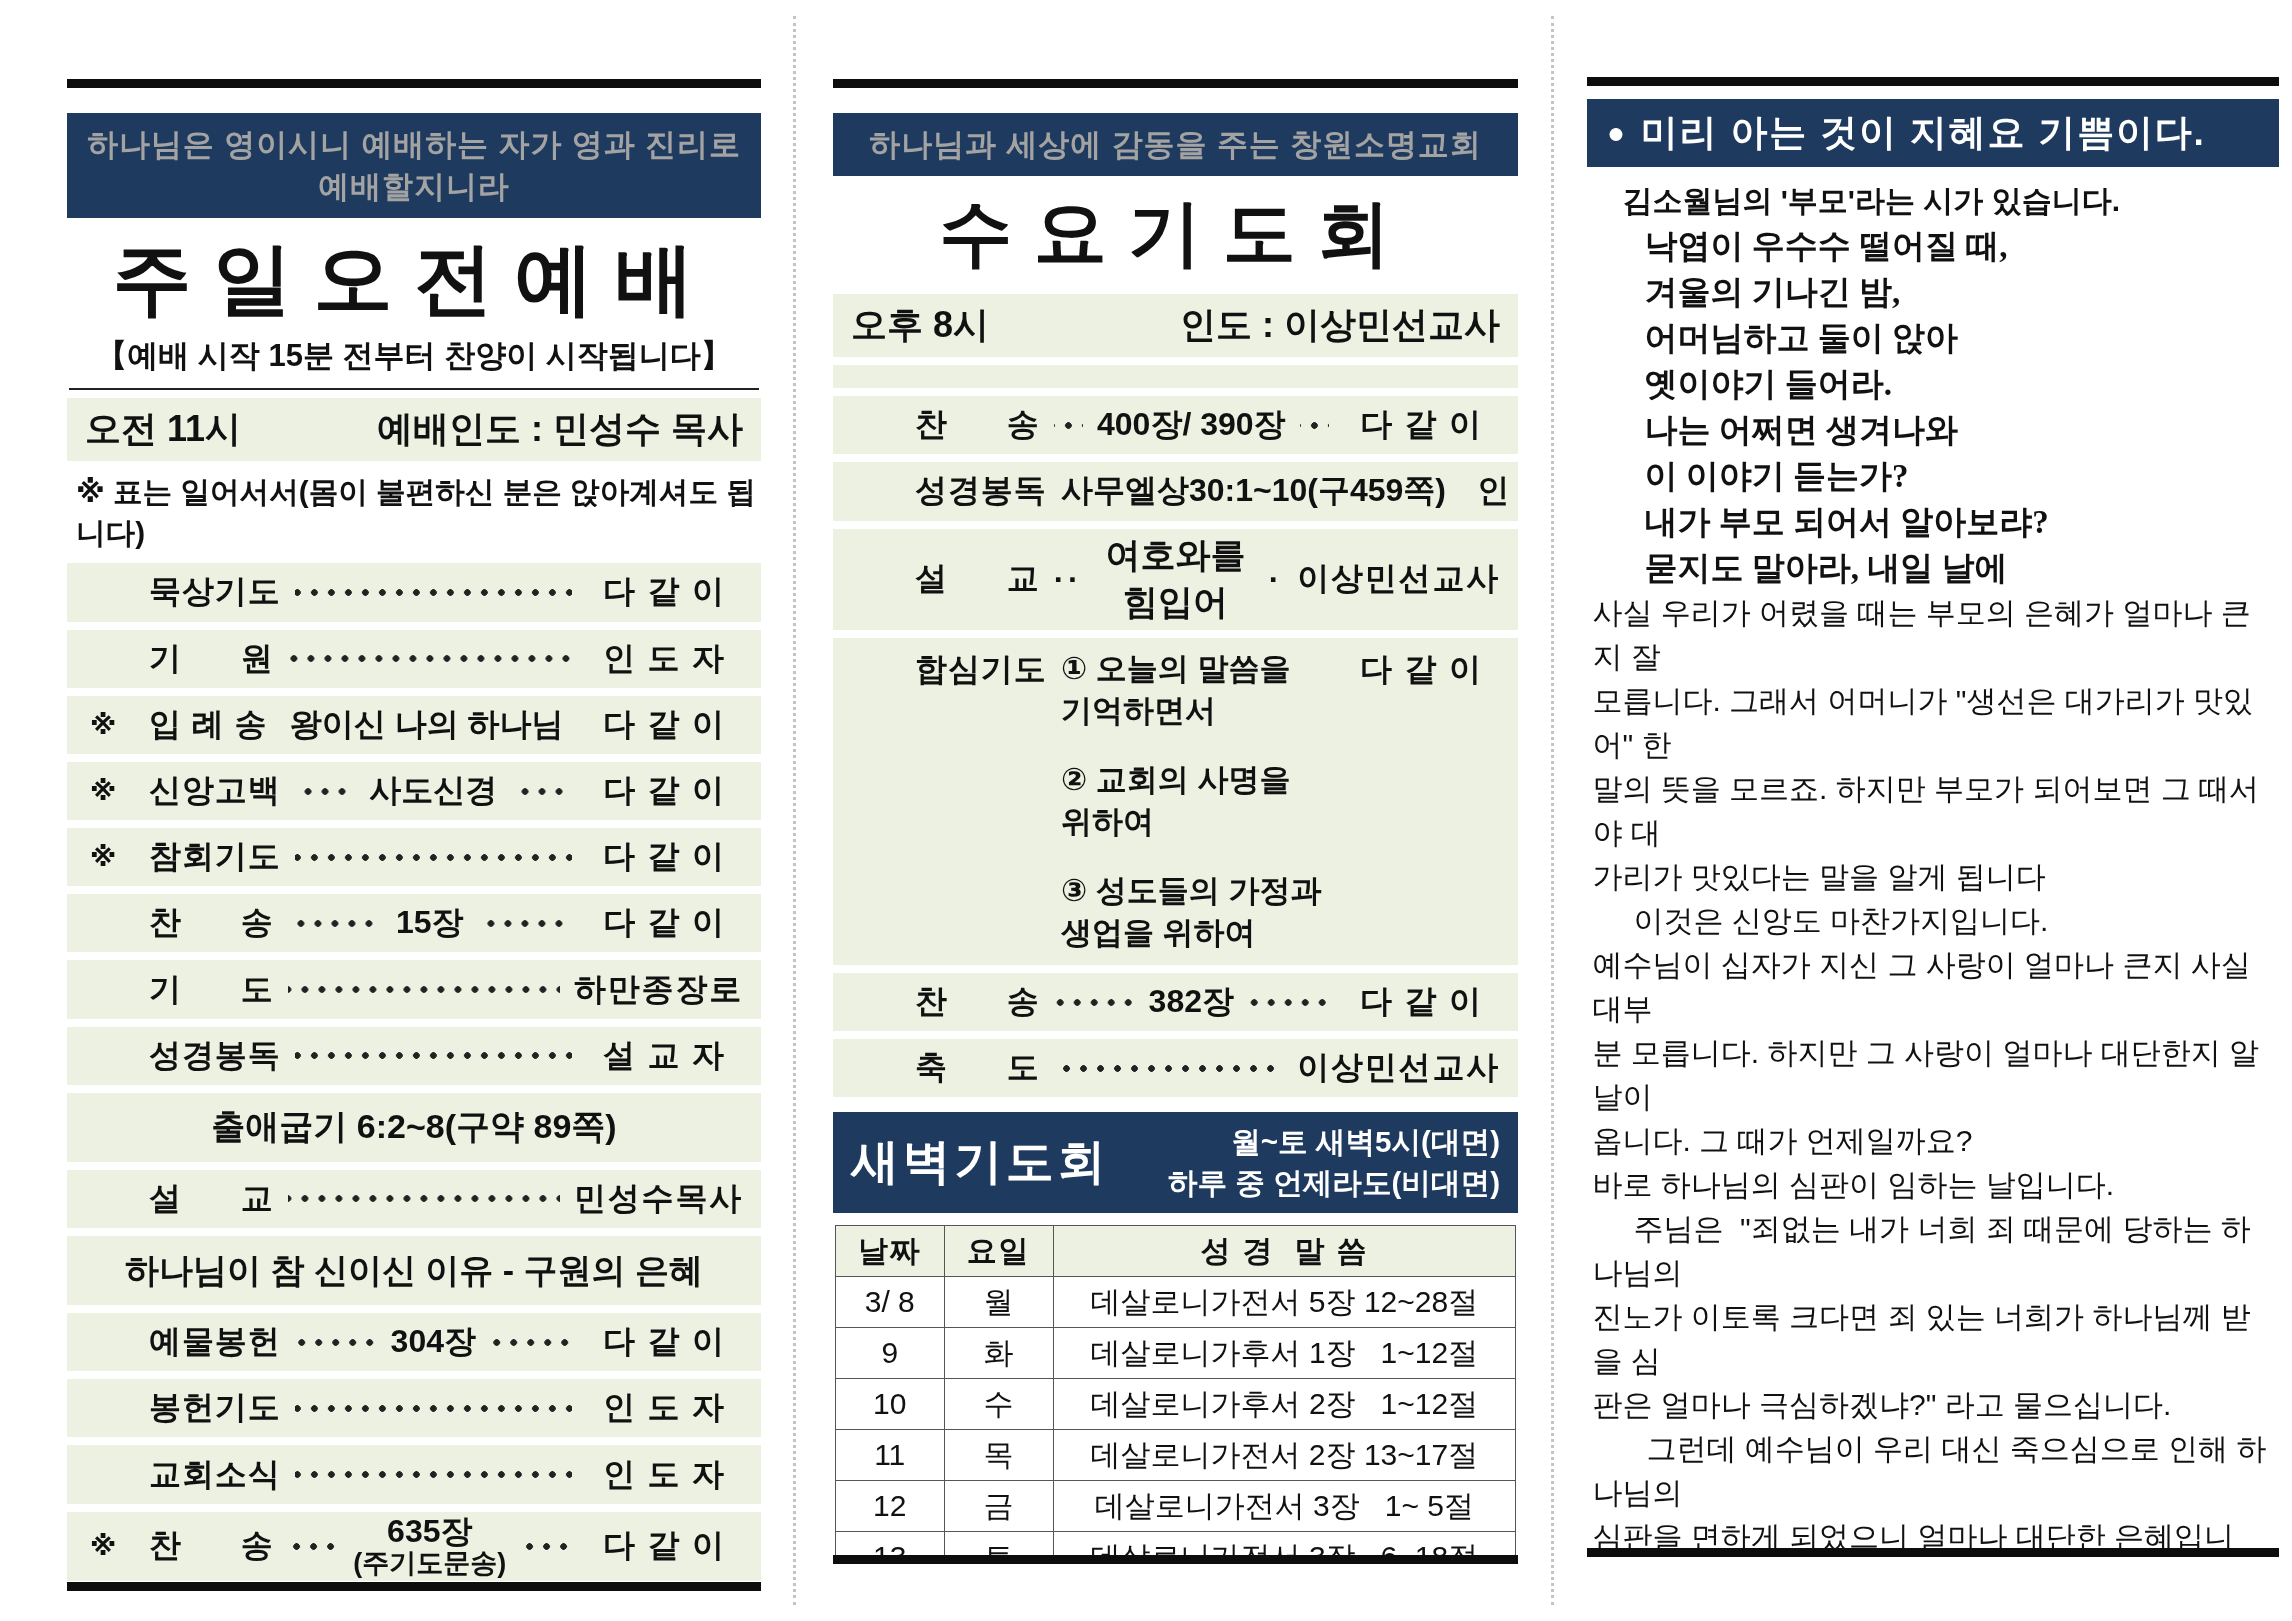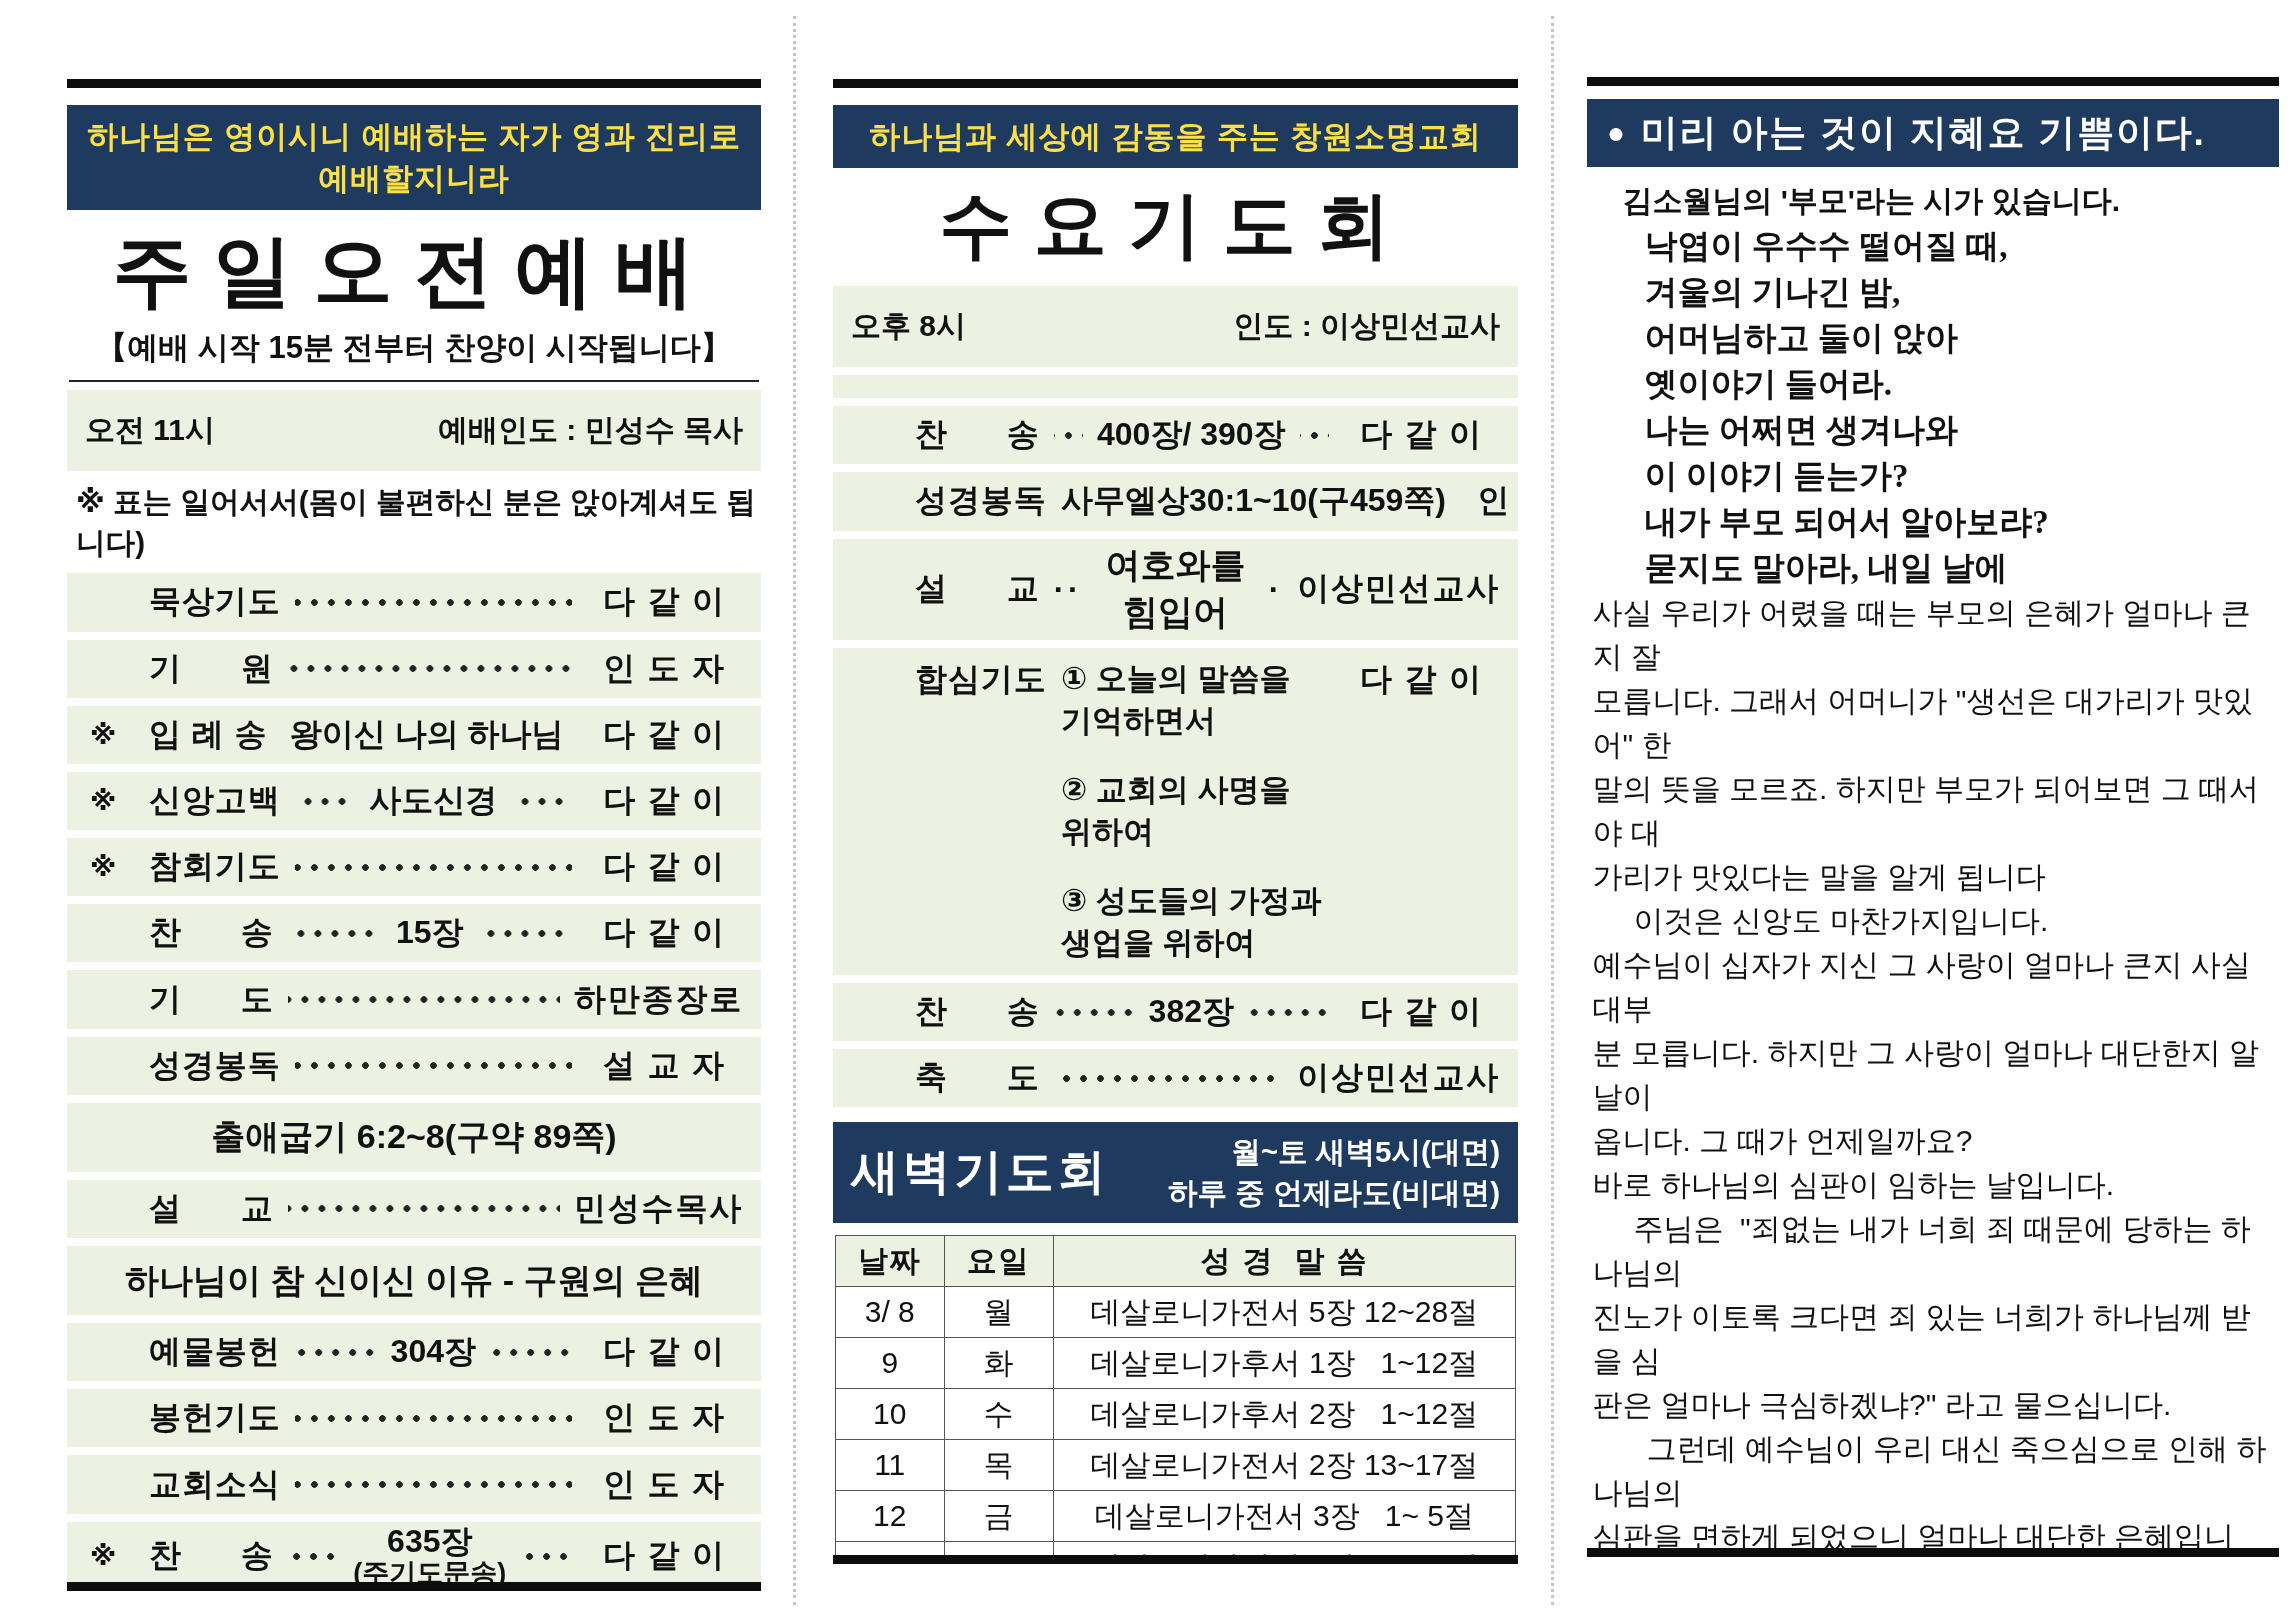--- a/index.html
+++ b/index.html
@@ -11,42 +11,42 @@
     font-family:"Liberation Sans","DejaVu Sans",sans-serif;color:var(--ink);
     overflow:hidden;
   }
   .fold{position:absolute;top:16px;bottom:16px;width:0;border-left:3.6px dotted #c4c4c4;}
   .panel{position:absolute;border-top:9px solid #0d0d0d;border-bottom:9px solid #0d0d0d;
     display:flex;flex-direction:column;overflow:hidden;background:#fff;}
   #panel-left  {left:67px;  top:79px; width:694px; height:1494px;}
   #panel-mid   {left:833px; top:79px; width:685px; height:1467px;}
   #panel-right {left:1587px;top:77px; width:692px; height:1462px;}
 
-  .banner{background:var(--navy);color:#fde047;font-weight:700;text-align:center;
-    font-size:31px;letter-spacing:0.9px;padding:10.7px 7.2px;margin-top:17px;}
+  .banner{background:var(--navy);color:#a3a3a3;font-weight:700;text-align:center;
+    font-size:31px;letter-spacing:0.9px;padding:10.7px 7.2px;margin-top:25px;}
   .big-title{font-size:79px;font-weight:800;text-align:center;letter-spacing:21.5px;
     margin:9px 0 1.8px 0;white-space:nowrap;}
   .subtitle{font-size:31px;font-weight:700;text-align:center;margin:0 0 10.7px 0;}
   .rule{border-top:2.7px solid #222;margin:0 1.8px;}
 
   .rows{display:flex;flex-direction:column;gap:8px;margin-top:8px;}
   .row{background:var(--green);display:flex;align-items:center;min-height:51px;
     padding:3.6px 18px 3.6px 82px;position:relative;font-size:32px;font-weight:600;gap:14.3px;}
   .row .star{position:absolute;left:23px;font-size:27px;font-weight:700;}
   .row .lbl{white-space:pre;letter-spacing:0.9px;}
   .row .leader{flex:1;align-self:stretch;
     background-image:radial-gradient(circle,#222 3px,transparent 3.6px);
     background-repeat:repeat-x;background-size:17px 9px;background-position:center;}
   .row .ctr{text-align:center;white-space:pre;}
   .row .flexctr{flex:1;}
   .row .ctr-sub{font-size:27px;line-height:1.05;}
   .row .ctr-line{line-height:1.05;}
   .row .rgt{min-width:157px;text-align:center;white-space:pre;letter-spacing:1.8px;}
   .heading-row{justify-content:center;font-weight:800;font-size:34px;padding:9px 9px;}
-  .time-row{justify-content:space-between;padding:12px 18px;font-weight:700;font-size:30px;min-height:57px;}
+  .time-row{justify-content:space-between;padding:3px 18px;font-weight:700;font-size:36px;min-height:57px;}
   .spacer-row{min-height:23px;padding:0;}
   .prayer-row{align-items:flex-start;padding-top:10.7px;padding-bottom:10.7px;}
   .prayer-items{flex:1;display:flex;flex-direction:column;gap:27px;font-size:31px;font-weight:600;}
   .sermon-title{font-size:35px;font-weight:800;flex:1;text-align:center;}
   .mini-dots{font-size:32px;letter-spacing:3.6px;}
 
   .dawn-banner{background:var(--navy);color:#fff;display:flex;justify-content:space-between;
     align-items:center;padding:9px 18px;margin-top:14.3px;}
   .dawn-title{font-size:48px;font-weight:800;letter-spacing:3.6px;}
   .dawn-sched{font-size:29.6px;font-weight:700;text-align:right;line-height:1.4;white-space:pre;}

